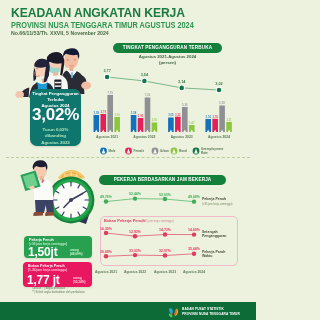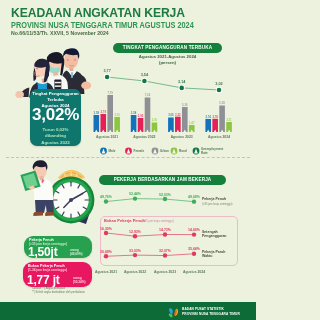--- a/index.html
+++ b/index.html
@@ -38,21 +38,21 @@
 
 
   
   #jam-pill{left:99px;top:175px;width:127px;height:10px;border-radius:5px;background:#15803c;}
   #jam-pill span{display:block;font-size:4.6px;font-weight:bold;color:#fff;text-align:center;line-height:10px;letter-spacing:0.15px;}
   #bukan-box{left:100px;top:216px;width:136px;height:48px;border:0.7px solid #f0b9c9;border-radius:5px;}
   #line-chart{left:96px;top:190px;}
 
 
   
-  .statcard{border-radius:9px;box-shadow:0 1px 2px rgba(0,0,0,0.10);}
+  .statcard{border-radius:4px;box-shadow:0 1px 2px rgba(0,0,0,0.10);}
   #card-penuh{left:24px;top:236px;width:68px;height:22px;background:#27a14f;}
   #card-bukan{left:23px;top:262px;width:69px;height:25px;background:#e8175f;}
   .sc-t1{position:absolute;left:5px;top:2px;font-size:3.6px;font-weight:bold;color:#fff;white-space:nowrap;}
   .sc-t2{position:absolute;left:5px;top:6px;font-size:3.2px;font-weight:bold;white-space:nowrap;}
   .sc-big{position:absolute;left:4px;font-size:12px;font-weight:bold;color:#fff;letter-spacing:-0.2px;white-space:nowrap;}
   .sc-s1{position:absolute;font-size:3.1px;font-weight:bold;white-space:nowrap;}
   .sc-s2{position:absolute;font-size:3.1px;font-weight:bold;white-space:nowrap;}
 
 
   

